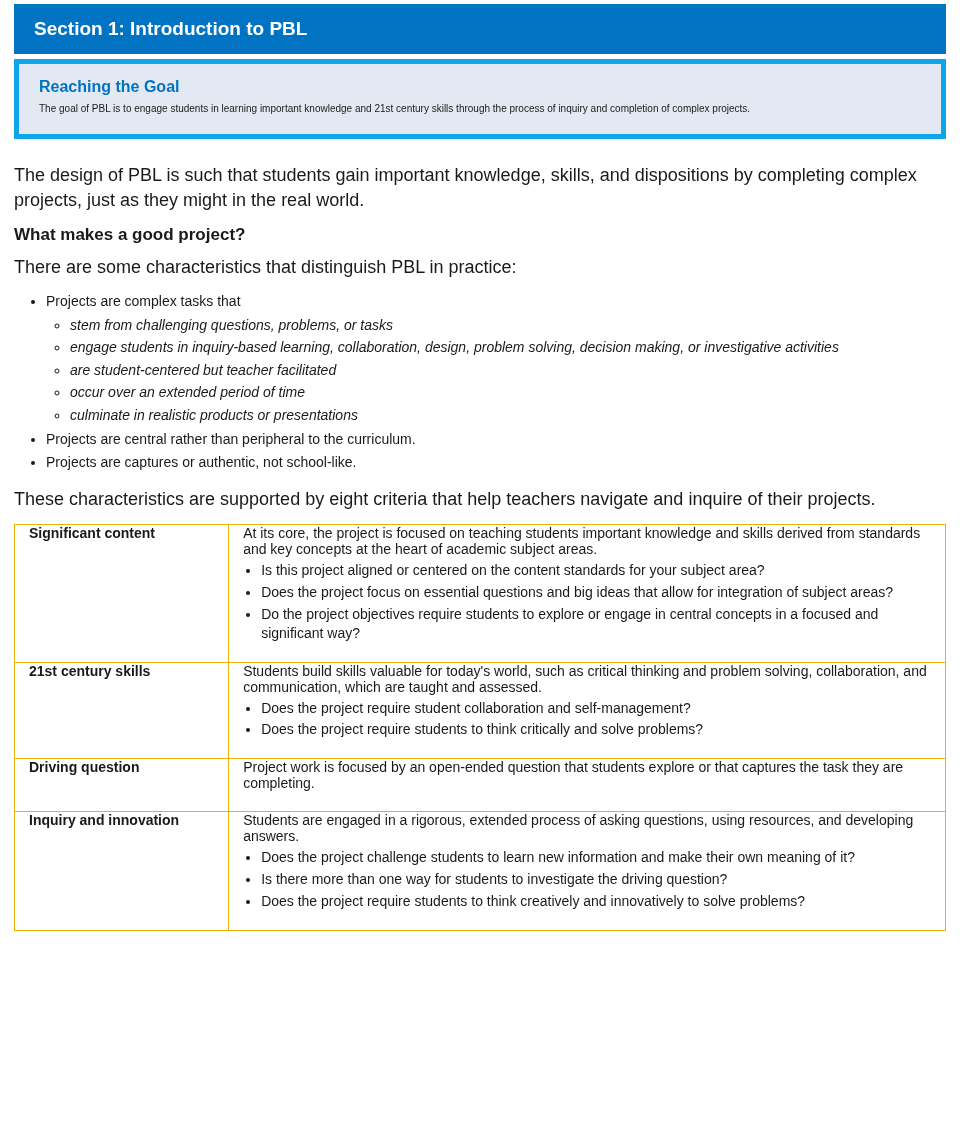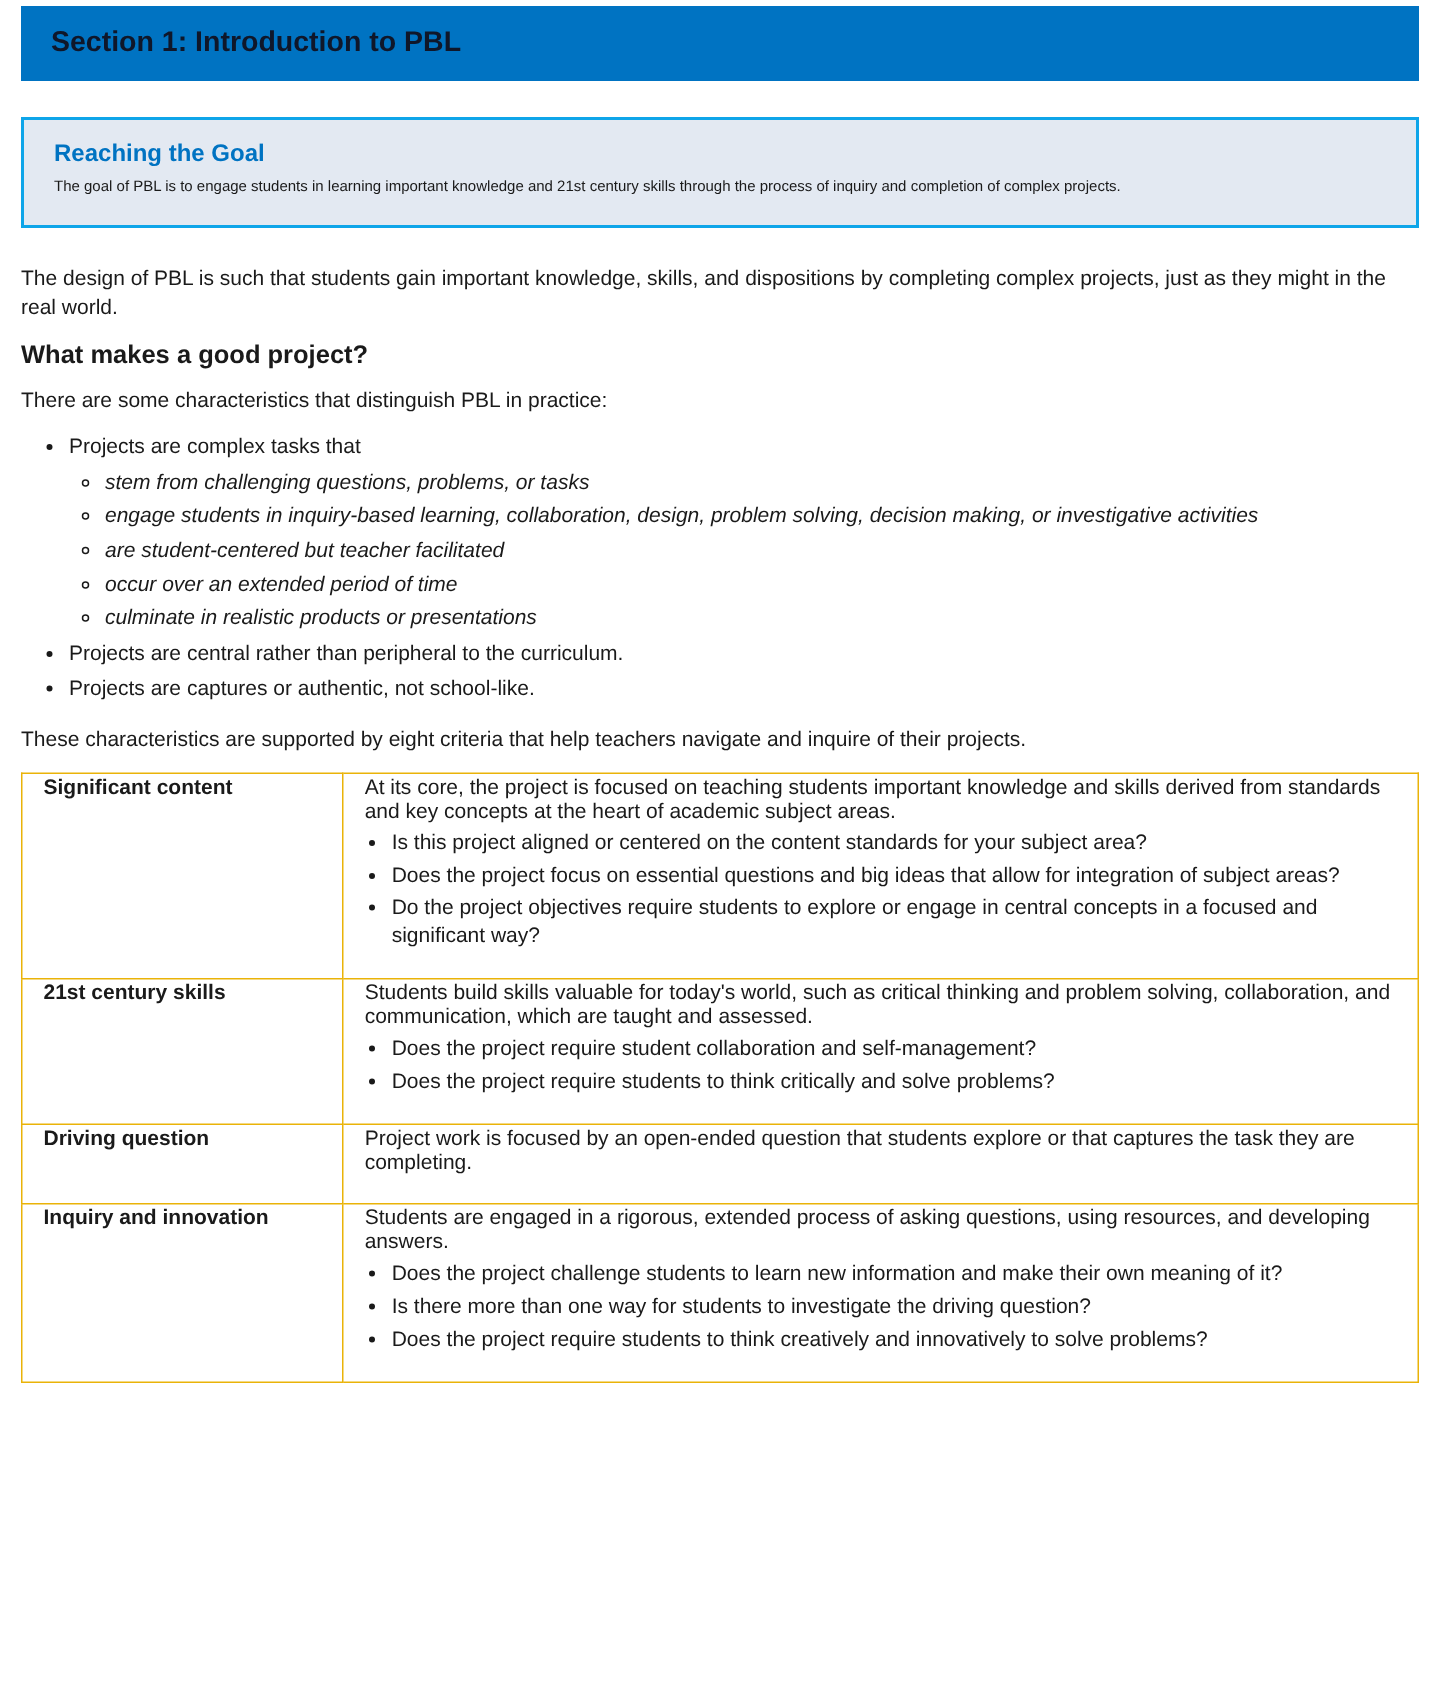--- a/index.html
+++ b/index.html
@@ -7,49 +7,49 @@
     font-family: Arial, Helvetica, sans-serif;
     width: 960px;
     background: #fff;
     color: #1a1a1a;
   }
   .page {
     padding: 4px 14px 40px 14px;
   }
   .title-bar {
     background: #0073c2;
-    color: #0f172a;
+    color: #ffffff;
     font-weight: bold;
     font-size: 19px;
     padding: 14px 20px;
-    margin-bottom: 24px;
+    margin-bottom: 5px;
   }
   .reaching-goal-box {
-    border: 2px solid #0ea5e9;
+    border: 5px solid #0ea5e9;
     background: #e3e9f2;
     padding: 14px 20px 18px 20px;
     margin-bottom: 24px;
   }
   .reaching-goal-box .rg-title {
     color: #0073c2;
     font-weight: bold;
     font-size: 16px;
     margin-bottom: 6px;
   }
   .reaching-goal-box .rg-body {
     font-size: 10px;
     line-height: 1.35;
   }
   .section-heading {
     font-weight: bold;
     font-size: 17px;
     margin: 10px 0 10px 0;
   }
   .body-text {
-    font-size: 14px;
+    font-size: 18px;
     line-height: 1.4;
     margin-bottom: 12px;
   }
   .bullet-list {
     font-size: 14px;
     line-height: 1.4;
     margin: 4px 0 14px 0;
     padding-left: 32px;
   }
   .bullet-list li { margin-bottom: 4px; }

